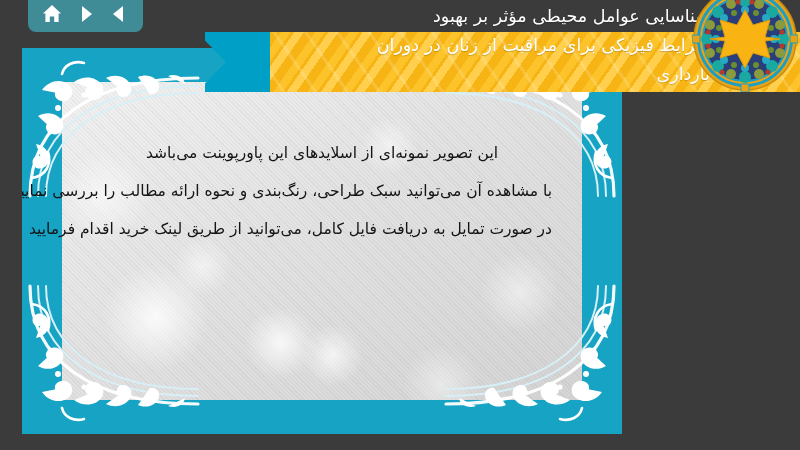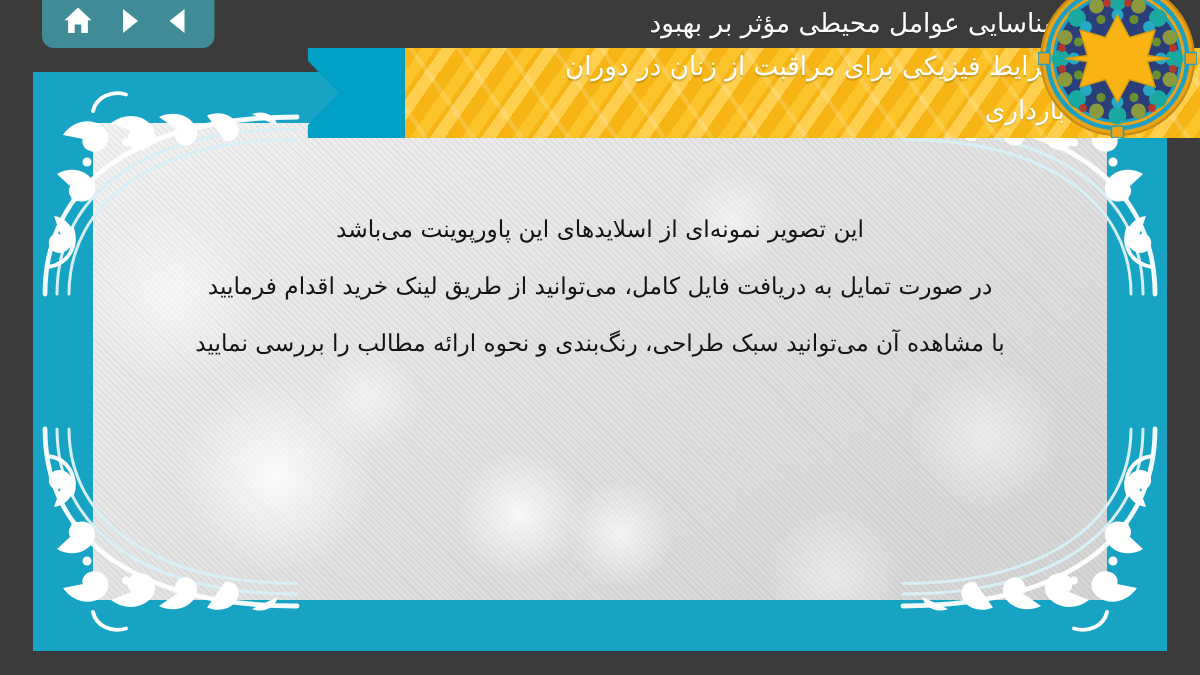--- a/index.html
+++ b/index.html
@@ -122,21 +122,21 @@
     width: 106px;
     height: 106px;
     z-index: 35;
   }
 
   
   .slide-frame {
     position: absolute;
     left: 22px;
     top: 48px;
-    width: 756px;
+    width: 600px;
     height: 386px;
     background: #16a3c4;
     z-index: 10;
     overflow: hidden;
     padding-left: 33px;
   }
   .slide-inner {
     position: absolute;
     left: 40px;
     top: 34px;
@@ -306,22 +306,22 @@
         <circle cx="131" cy="38" r="2"></circle>
       </g>
       <g fill="none" stroke="#ffffff" stroke-width="2.6" stroke-linecap="round">
         <path d="M10 130 c14-2 20-14 16-26"></path>
         <path d="M40 26 c2-9 12-14 22-11"></path>
       </g>
     </svg>
 
     <div class="body-text">
       <span class="body-line">این تصویر نمونه‌ای از اسلایدهای این پاورپوینت می‌باشد</span>
+      <span class="body-line">با مشاهده آن می‌توانید سبک طراحی، رنگ‌بندی و نحوه ارائه مطالب را بررسی نمایید</span>
       <span class="body-line">در صورت تمایل به دریافت فایل کامل، می‌توانید از طریق لینک خرید اقدام فرمایید</span>
-      <span class="body-line">با مشاهده آن می‌توانید سبک طراحی، رنگ‌بندی و نحوه ارائه مطالب را بررسی نمایید</span>
     </div>
   </div>
 
   <div class="banner-wrap">
     <div class="banner-tail"></div>
     <div class="banner-body"></div>
   </div>
 
   <div class="title-text">شناسایی عوامل محیطی مؤثر بر بهبود
 شرایط فیزیکی برای مراقبت از زنان در دوران

